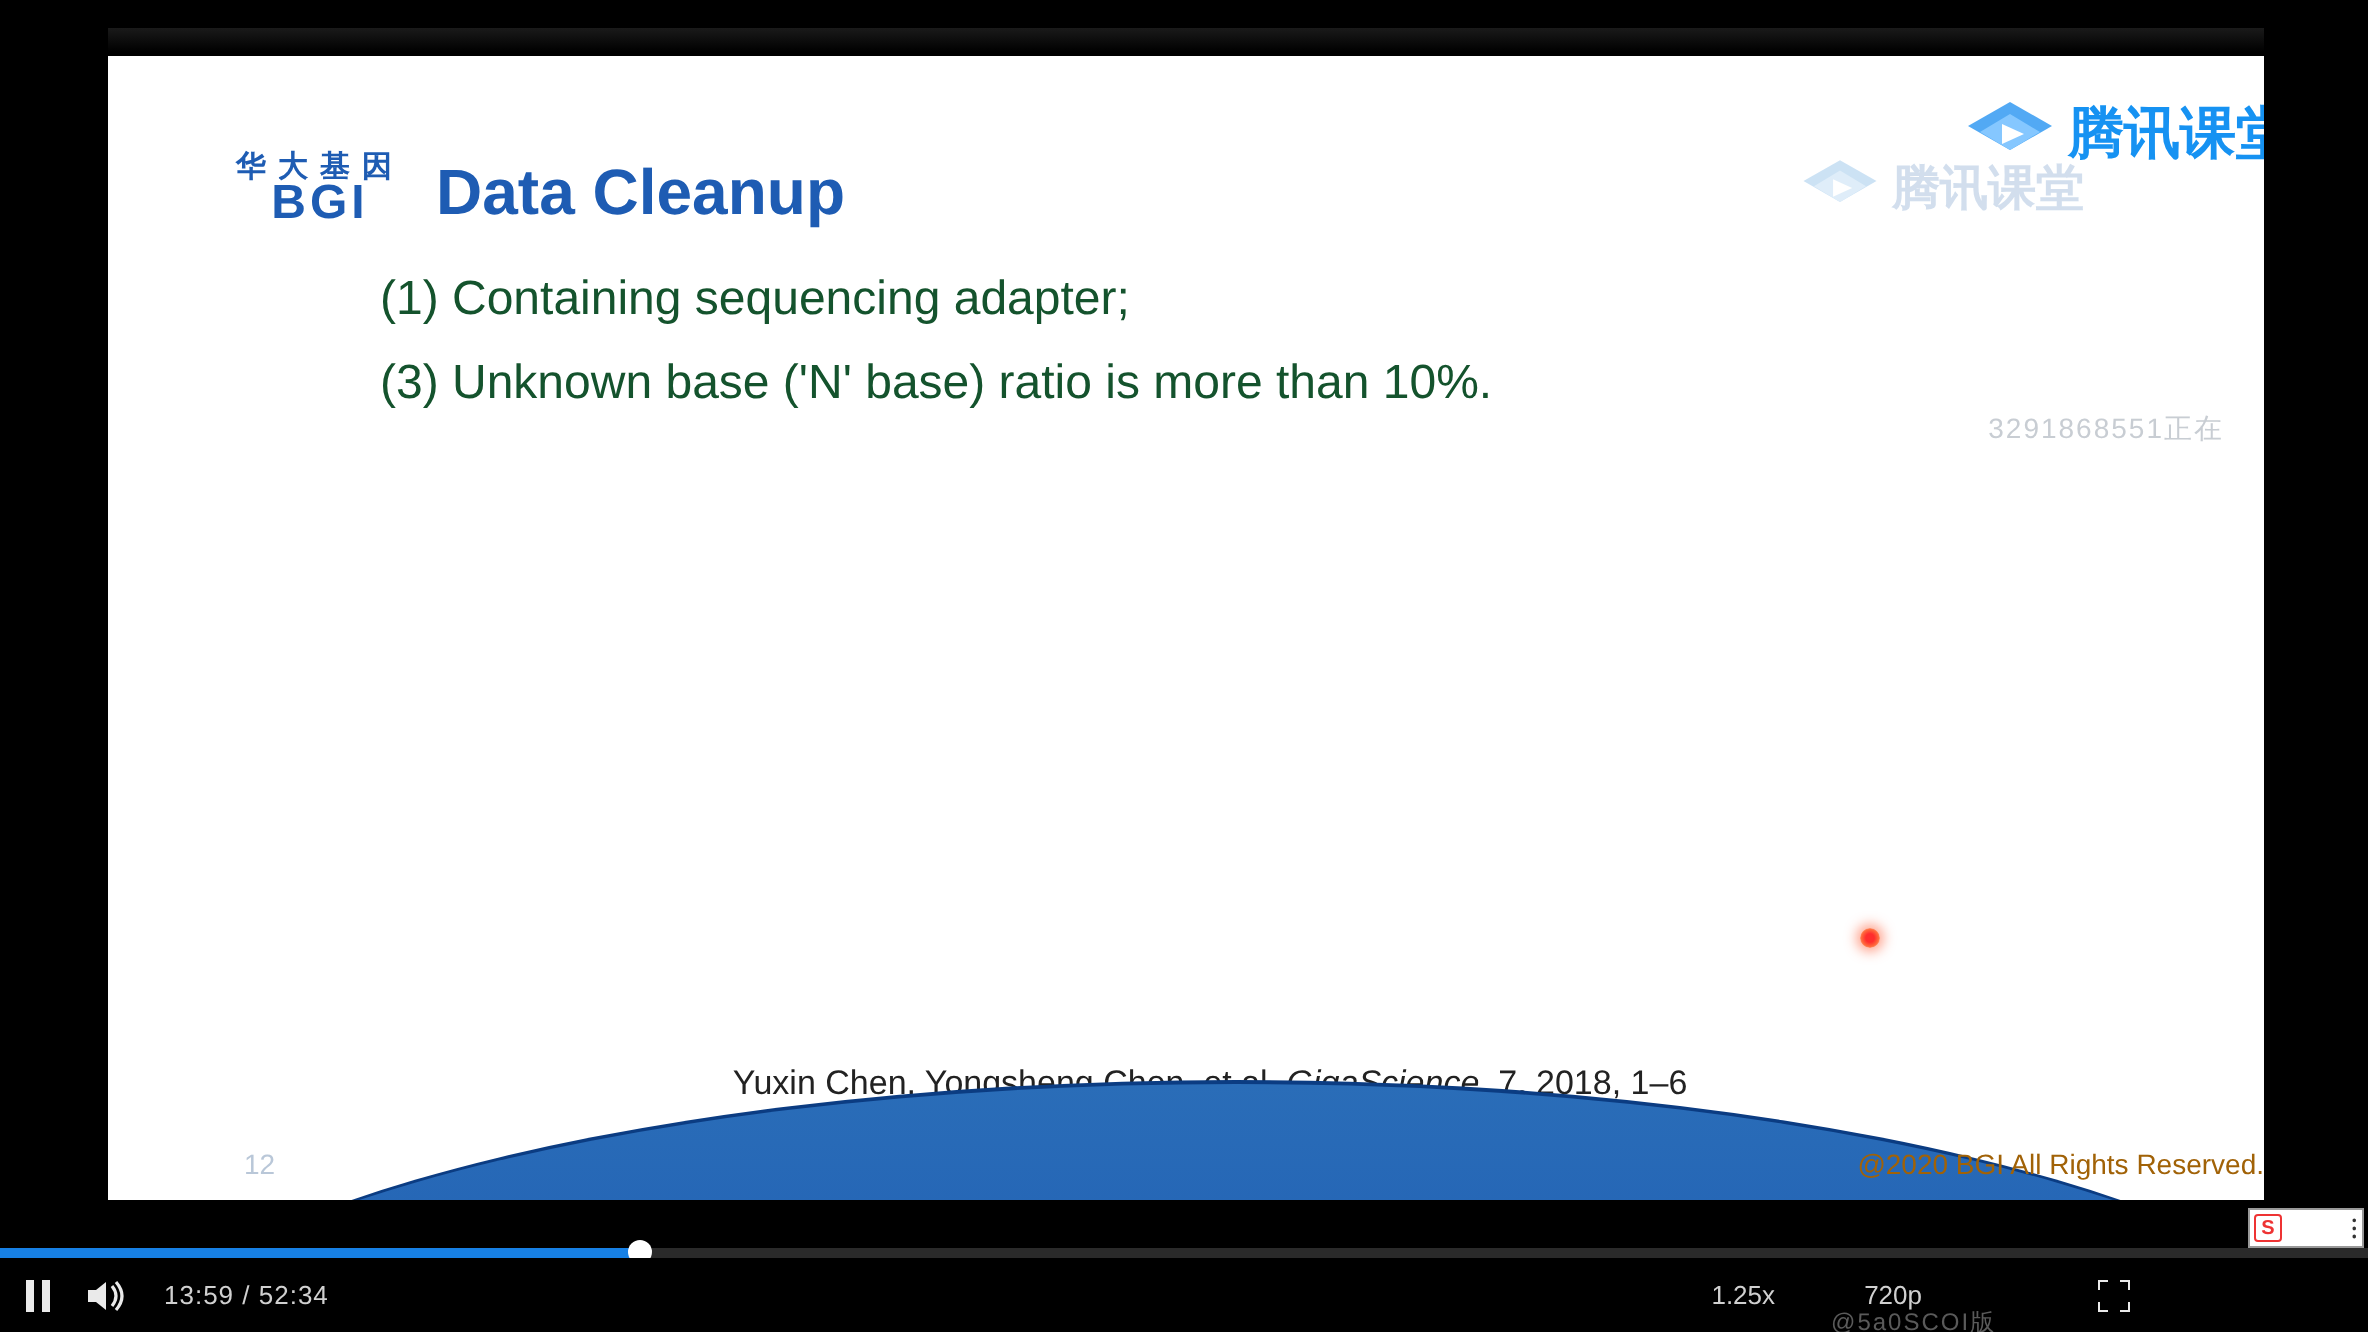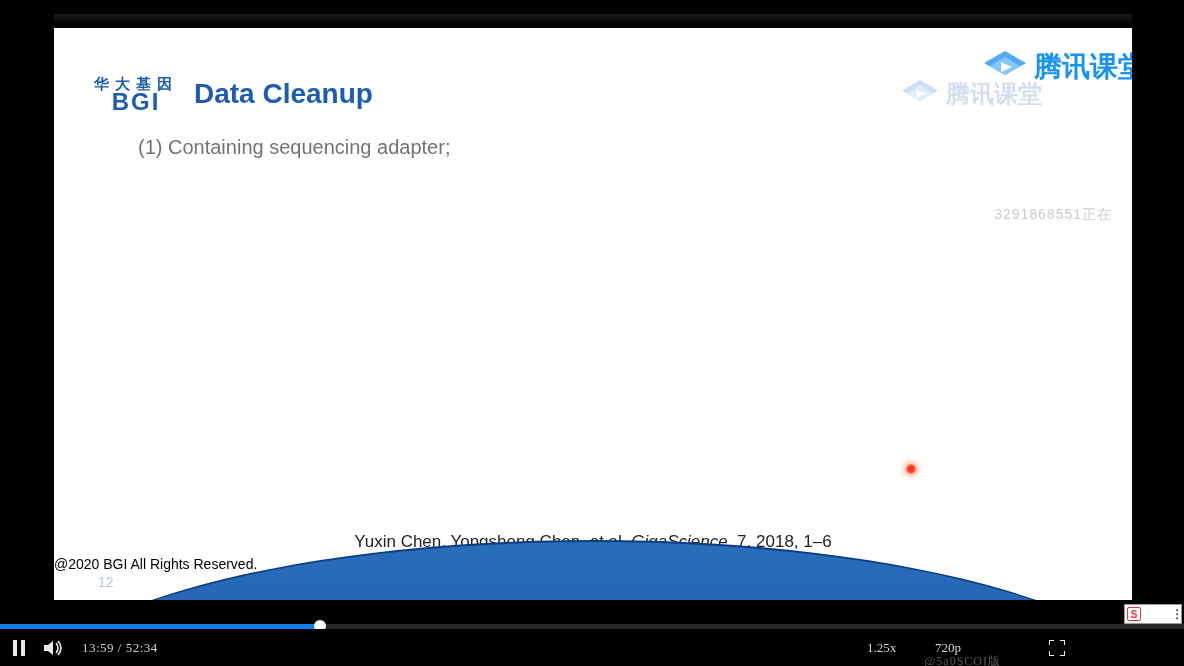--- a/index.html
+++ b/index.html
@@ -12,39 +12,40 @@
   .video-area {
     position: absolute; left: 54px; top: 28px;
     width: 1078px; height: 572px;
     background: #000;
   }
   .slide {
     position: absolute; left: 0; top: 0;
     width: 1078px; height: 572px;
     background: #fff;
     overflow: hidden;
+    padding-left: 24px;
   }
   .slide-inner { position: relative; width: 100%; height: 100%; }
 
   .logo-block {
     position: absolute; left: 40px; top: 48px;
     display: flex; flex-direction: column; align-items: center;
     color: #1e5cb3; font-weight: bold;
   }
   .logo-cn { font-size: 15px; letter-spacing: 6px; line-height: 15px; }
   .logo-bgi { font-size: 24px; letter-spacing: 2px; line-height: 22px; }
 
   .slide-title {
     position: absolute; left: 140px; top: 50px;
-    color: #1e5cb3; font-size: 28px; font-weight: bold;
+    color: #1e5cb3; font-size: 32px; font-weight: bold;
   }
 
   .bullets {
-    position: absolute; left: 84px; top: 108px;
-    font-size: 20px; color: #737373;
+    position: absolute; left: 112px; top: 108px;
+    font-size: 24px; color: #14532d;
   }
   .bullets div { margin-bottom: 14px; }
 
   .watermark1 {
     position: absolute; right: -14px; top: 20px;
     display: flex; align-items: center; gap: 6px;
     opacity: 0.95;
   }
   .watermark2 {
     position: absolute; right: 90px; top: 50px;
@@ -73,22 +74,22 @@
   .citation .ital { font-style: italic; }
 
   .footer-arc {
     position: absolute; left: -40px; bottom: -110px;
     width: 1160px; height: 170px;
     border-radius: 50% 50% 0 0 / 100% 100% 0 0;
     background: linear-gradient(180deg,#2a6db8 0%, #1e5cb3 100%);
     border-top: 2px solid #0b3c82;
   }
   .copyright {
-    position: absolute; left: 0; bottom: 28px; width: 100%;
-    text-align: left; font-size: 14px; color: #000000;
+    position: absolute; left: 0; bottom: 10px; width: 100%;
+    text-align: right; font-size: 14px; color: #a16207;
   }
   .slide-num {
     position: absolute; left: 44px; bottom: 10px;
     font-size: 14px; color: #b9c7d8;
   }
 
   
   .top-shade {
     position: absolute; left: 54px; top: 14px;
     width: 1078px; height: 12px;
@@ -127,21 +128,20 @@
     background: #fff;
   }
 
   
   .control-bar {
     position: absolute; left: 0; top: 629px; width: 1077px; height: 37px;
     background: #000;
     display: flex; align-items: center;
     color: #d0d0d0; font-size: 13px;
     padding: 0 12px;
-    font-family: Liberation Serif, serif;
   }
   .ctrl-left { display: flex; align-items: center; gap: 18px; }
   .ctrl-right { margin-left: auto; display: flex; align-items: center; gap: 28px; }
   .icon-btn {
     display: inline-flex; align-items: center; justify-content: center;
     cursor: pointer; color: #eaeaea;
   }
   .time-display { letter-spacing: 0.5px; }
   .speed-txt, .quality-txt { cursor: pointer; }
   .overlay-txt { color: #5a5a5a; font-size: 12px; letter-spacing: 1px; margin-top: 28px; }
@@ -154,20 +154,21 @@
 <div class="video-area">
   <div class="slide">
     <div class="slide-inner">
       <div class="logo-block">
         <span class="logo-cn">华大基因</span>
         <span class="logo-bgi">BGI</span>
       </div>
       <div class="slide-title">Data Cleanup</div>
       <div class="bullets">
         <div>(1) Containing sequencing adapter;</div>
+        <div>(3) Unknown base ('N' base) ratio is more than 10%.</div>
       </div>
 
       <div class="watermark1">
         <svg width="46" height="36" viewBox="0 0 46 36">
           <polygon points="23,2 44,14 23,26 2,14" fill="#49a5f4"></polygon>
           <polygon points="23,8 38,17 23,26 8,17" fill="#7fc5ff"></polygon>
           <polygon points="19,13 30,18 19,23" fill="#fff"></polygon>
         </svg>
         <span class="wm-text1">腾讯课堂</span>
       </div>

